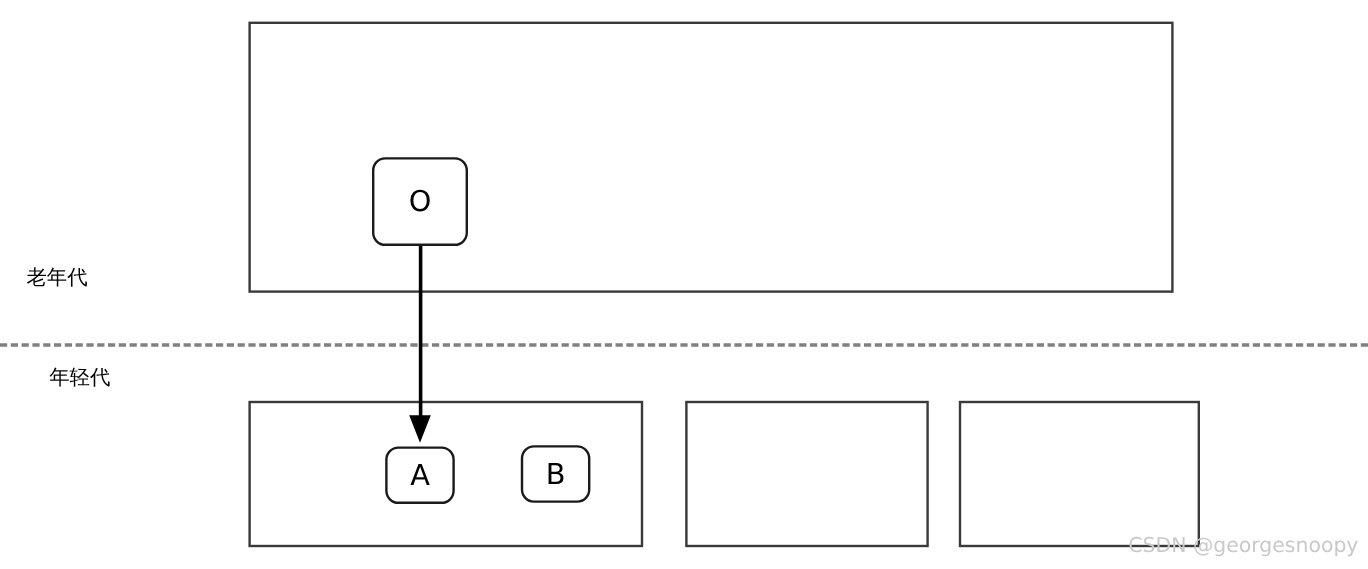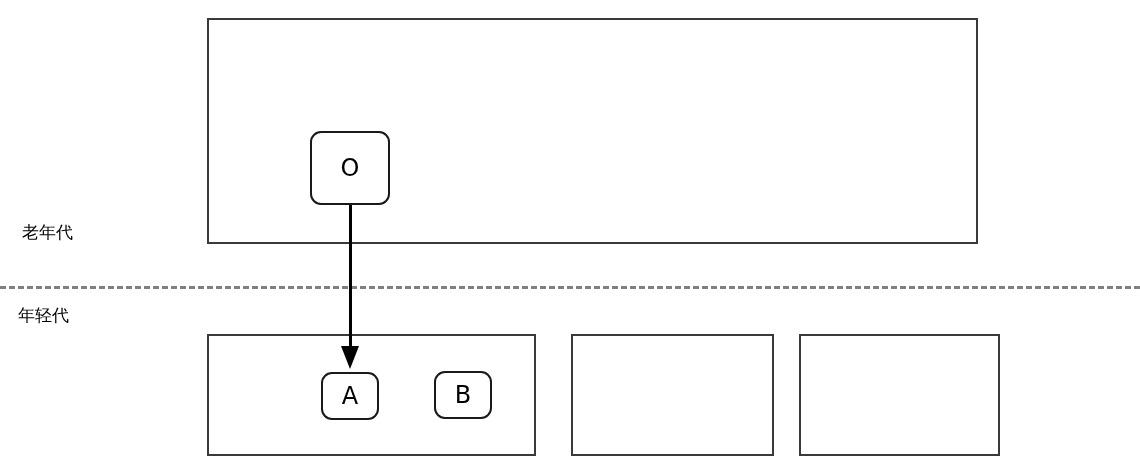--- a/index.html
+++ b/index.html
@@ -21,21 +21,21 @@
   
   .gen-label {
     position: absolute;
     font-size: 17px;
     line-height: 1;
     color: #000000;
     white-space: nowrap;
     font-family: "DejaVu Sans", "Liberation Sans", sans-serif;
   }
   #label-old  { left: 22px; top: 224px; }
-  #label-young{ left: 18px; top: 307px; text-align: center; }
+  #label-young{ left: 41px; top: 307px; text-align: center; }
 
   
   #divider {
     position: absolute;
     left: 0px;
     top: 286px;
     width: 1140px;
     height: 0px;
     border-top: 3px dashed #808080;
   }
@@ -121,14 +121,15 @@
 
   <div id="arrow-shaft"></div>
   <div id="arrow-head"></div>
 
   <div class="object-node" id="node-o">O</div>
 
   <div class="object-node" id="node-a">A</div>
 
   <div class="object-node" id="node-b">B</div>
 
+  <div id="watermark">CSDN @georgesnoopy</div>
 
 </div>
 
 </body></html>

